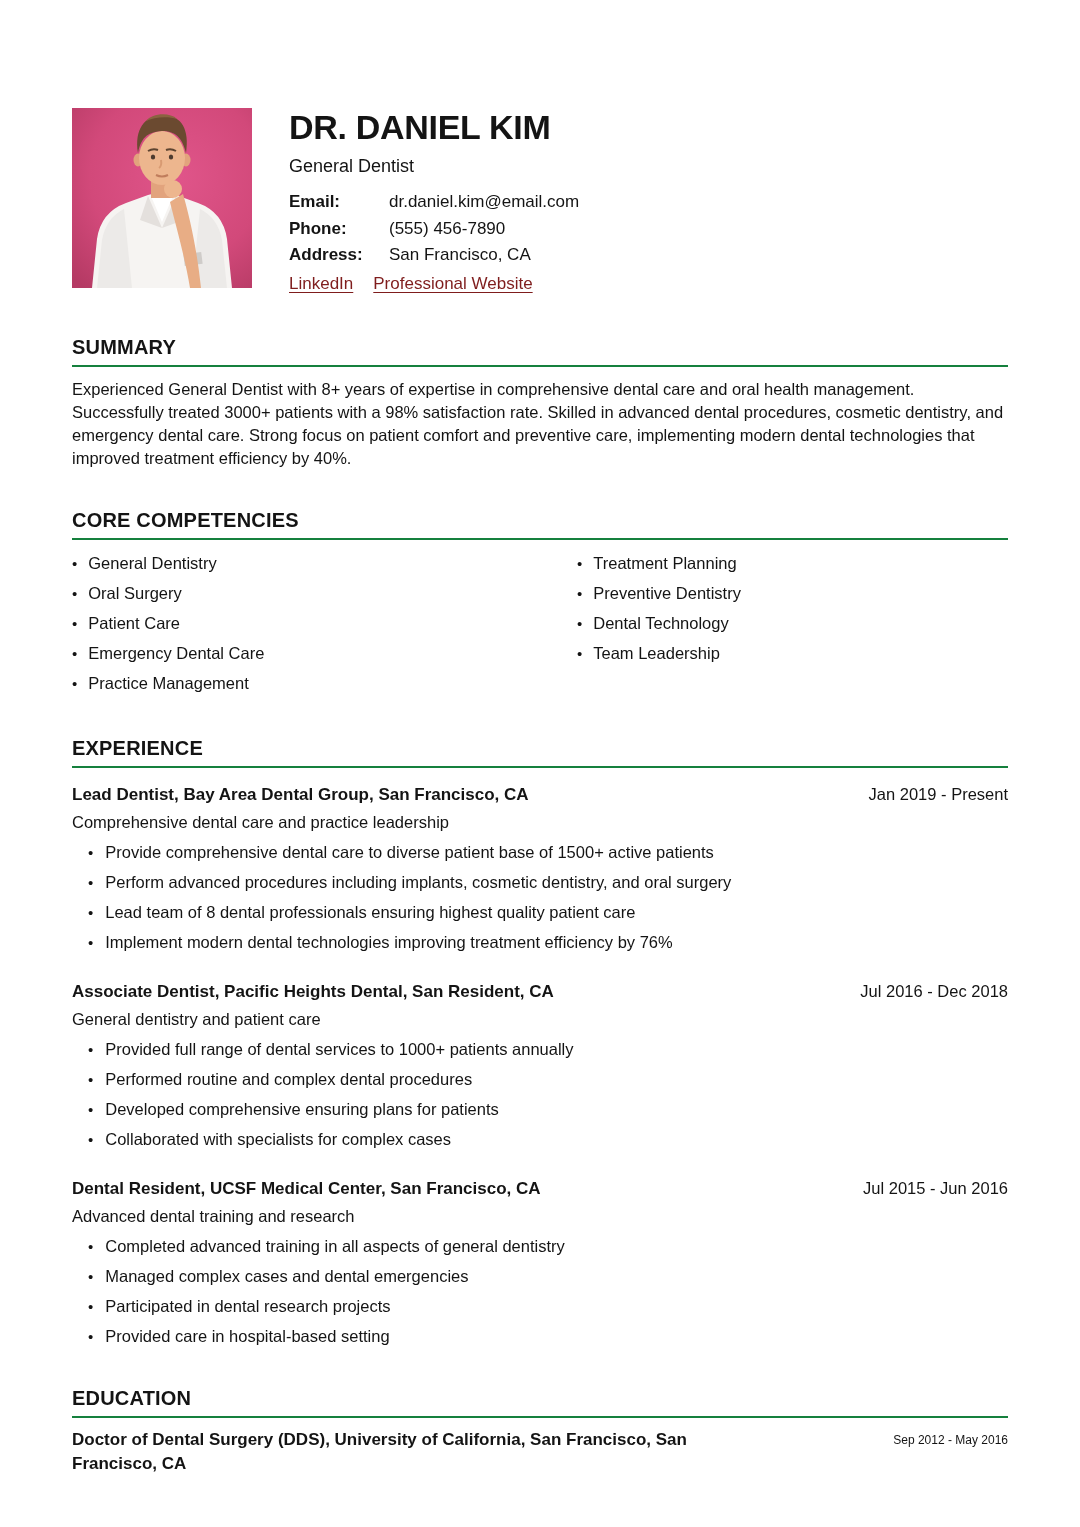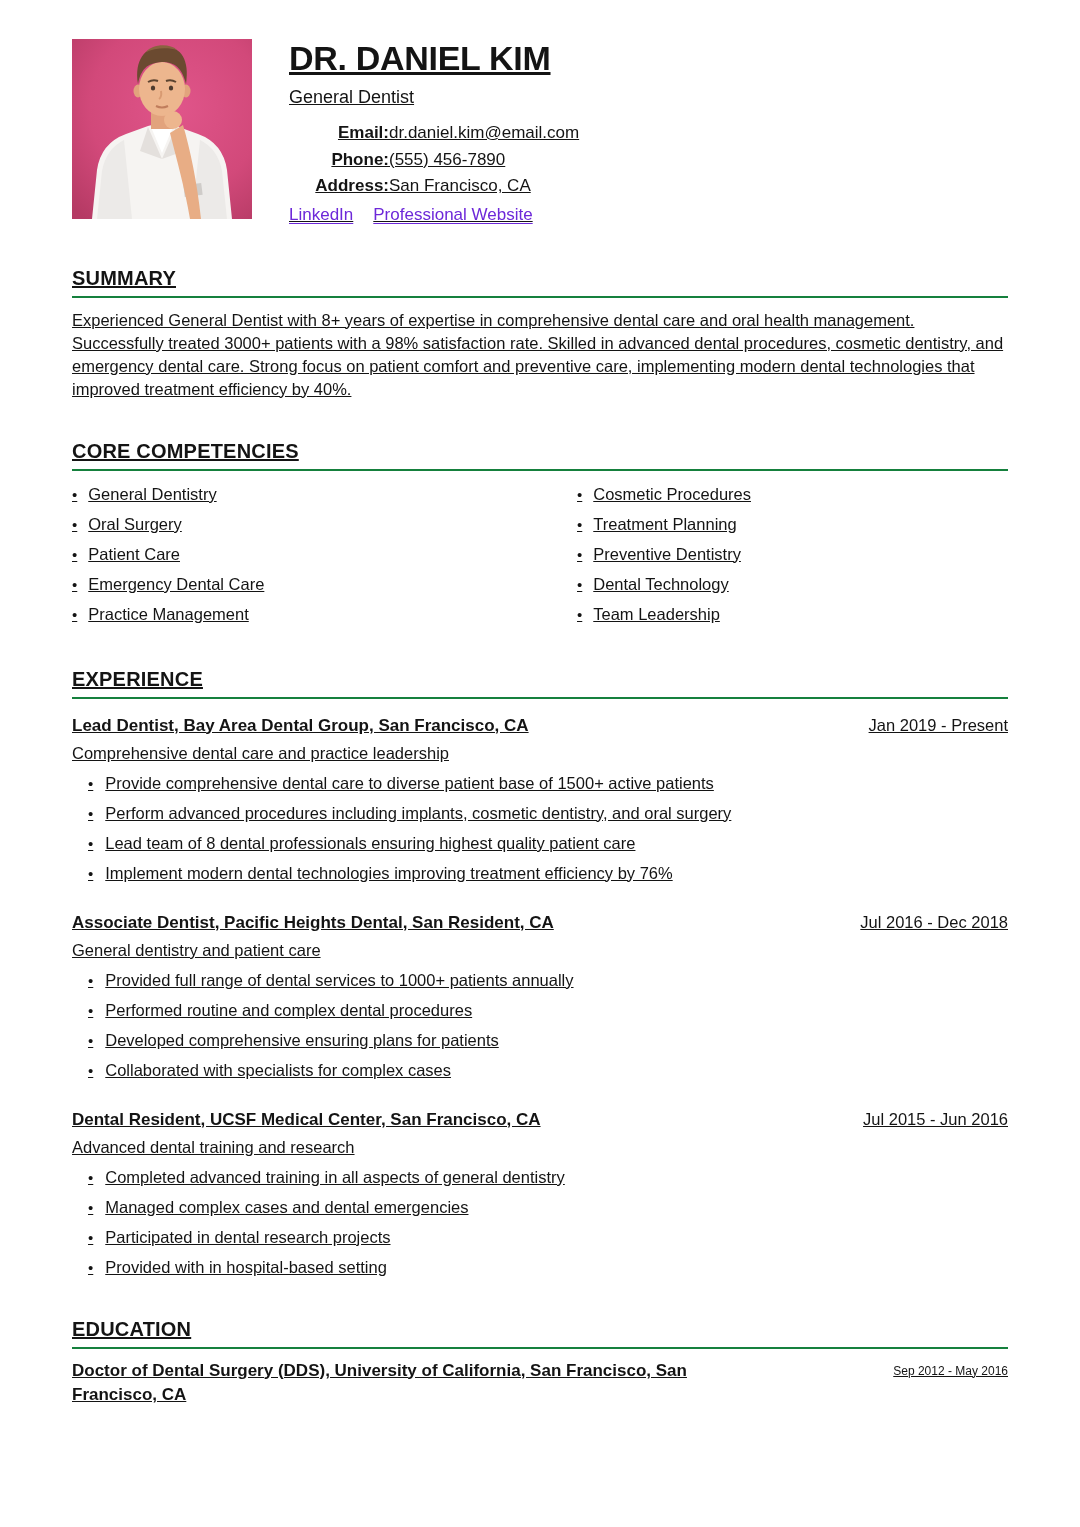--- a/index.html
+++ b/index.html
@@ -4,33 +4,33 @@
 <title>Resume</title>
 <style>
   * { margin:0; padding:0; box-sizing:border-box; }
   html, body { background:#ffffff; }
   body {
     width:1080px; height:1527px; overflow:hidden;
     font-family:"Liberation Sans", "DejaVu Sans", sans-serif;
     color:#141414;
     -webkit-font-smoothing:antialiased;
   }
-  .page { padding:39px 72px 0 72px;text-decoration:underline; }
+  .page { padding:108px 72px 0 72px; }
 
   
   .header { display:flex; }
   .photo { width:180px; height:180px; flex:0 0 180px; display:block; }
   .header-info { margin-left:37px; padding-top:0; }
   .name { font-size:34px; font-weight:700; letter-spacing:-0.3px; line-height:38px; }
   .role { font-size:18px; margin-top:9px; line-height:22px; }
   .contact { margin-top:12px; font-size:17px; }
   .contact-row { display:flex; line-height:26.5px; }
-  .contact-label { font-weight:700; width:100px; flex:0 0 100px;text-align:right; }
+  .contact-label { font-weight:700; width:100px; flex:0 0 100px; }
   .links { display:flex; gap:20px; margin-top:2px; font-size:17px; line-height:26px; }
-  .link { color:#6d28d9; text-decoration:underline; text-underline-offset:3px; cursor:pointer; }
+  .link { color:#7f1d1d; text-decoration:underline; text-underline-offset:3px; cursor:pointer; }
 
   
   .section { margin-top:38px; }
   .section-heading {
     font-size:20px; font-weight:700; letter-spacing:0.2px;
     line-height:24px; padding-bottom:6px;
     border-bottom:2px solid #15803d;
   }
   .summary-text { margin-top:11px; font-size:16.5px; line-height:23px; }
 
@@ -140,21 +140,20 @@
     <h2 class="section-heading">CORE COMPETENCIES</h2>
     <div class="comp-grid">
       <ul class="comp-col left">
         <li>General Dentistry</li>
         <li>Oral Surgery</li>
         <li>Patient Care</li>
         <li>Emergency Dental Care</li>
         <li>Practice Management</li>
       </ul>
       <ul class="comp-col right">
-        <li>Cosmetic Procedures</li>
         <li>Treatment Planning</li>
         <li>Preventive Dentistry</li>
         <li>Dental Technology</li>
         <li>Team Leadership</li>
       </ul>
     </div>
   </div>
 
   <div class="section">
     <h2 class="section-heading">EXPERIENCE</h2>
@@ -190,21 +189,21 @@
     <div class="job">
       <div class="job-head">
         <span class="job-name">Dental Resident, UCSF Medical Center, San Francisco, CA</span>
         <span class="job-dates">Jul 2015 - Jun 2016</span>
       </div>
       <div class="job-sub">Advanced dental training and research</div>
       <ul class="job-bullets">
         <li>Completed advanced training in all aspects of general dentistry</li>
         <li>Managed complex cases and dental emergencies</li>
         <li>Participated in dental research projects</li>
-        <li>Provided with in hospital-based setting</li>
+        <li>Provided care in hospital-based setting</li>
       </ul>
     </div>
   </div>
 
   <div class="section">
     <h2 class="section-heading">EDUCATION</h2>
     <div class="edu">
       <div class="edu-degree">Doctor of Dental Surgery (DDS), University of California, San Francisco, San Francisco, CA</div>
       <div class="edu-dates">Sep 2012 - May 2016</div>
     </div>

